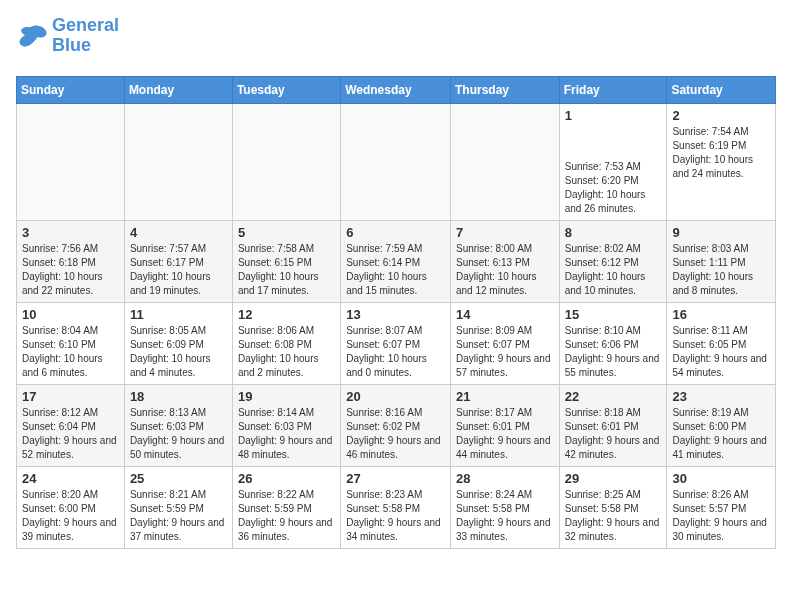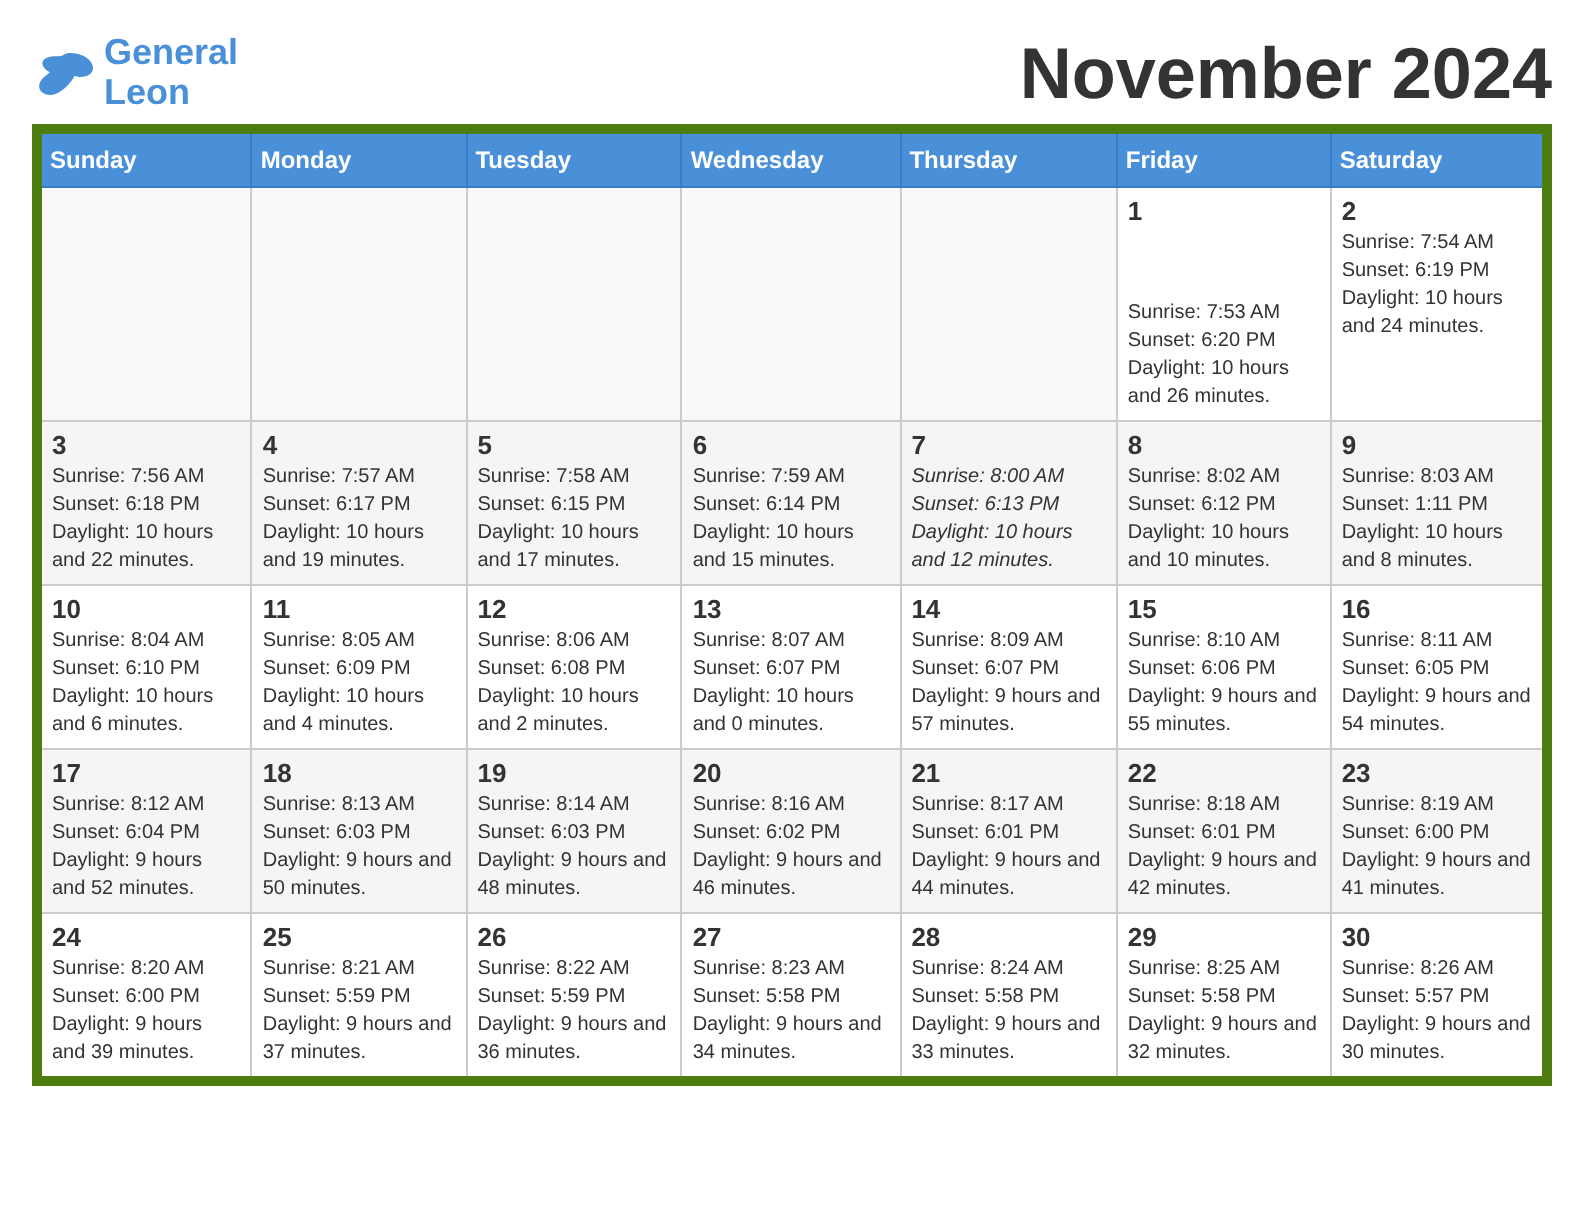--- a/index.html
+++ b/index.html
@@ -5,23 +5,23 @@
     * { box-sizing: border-box; margin: 0; padding: 0; }
     body {
       font-family: Arial, sans-serif;
       background: #fff;
       width: 792px;
       min-height: 612px;
       padding: 16px;
     }
     .header-section {
       display: flex;
-      align-items: center;
+      align-items: flex-start;
       justify-content: space-between;
-      margin-bottom: 4px;
+      margin-bottom: 20px;
     }
     .logo {
       display: flex;
       align-items: center;
       gap: 4px;
     }
     .logo-text {
       font-size: 18px;
       font-weight: bold;
       color: #333;
@@ -43,21 +43,21 @@
       color: #333;
     }
     .subtitle {
       font-size: 14px;
       color: #555;
       margin-top: 2px;
     }
     .calendar {
       width: 100%;
       border-collapse: collapse;
-      border: 5px solid #4d7c0f;
+      border: 1px solid #4d7c0f;
     }
     .calendar th {
       background: #4a90d9;
       color: #fff;
       font-size: 12px;
       font-weight: bold;
       padding: 6px 4px;
       text-align: left;
       border: 1px solid #3a7bc8;
     }
@@ -91,25 +91,24 @@
 </head>
 <body>
 
 <div class="header-section">
   <div class="logo">
     <svg class="logo-bird" viewBox="0 0 36 30">
       <path d="M18 4 C22 2, 32 4, 34 10 C36 16, 28 18, 24 16 C22 20, 18 24, 14 26 C10 28, 4 26, 4 22 C4 18, 8 16, 10 14 C6 12, 4 8, 8 6 C12 4, 16 6, 18 4Z" fill="#4a90d9"></path>
     </svg>
     <div class="logo-text">
       <div><span>General</span></div>
-      <div style="color:#4a90d9;">Leon</div>
+      <div style="color:#4a90d9;">Blue</div>
     </div>
   </div>
   <div class="title-block">
-    <div class="month-title">November 2024</div>
   </div>
 </div>
 
 <table class="calendar">
   <thead>
     <tr>
     <th>Sunday</th>
         <th>Monday</th>
         <th>Tuesday</th>
         <th>Wednesday</th>
@@ -158,21 +157,21 @@
 Daylight: 10 hours and 17 minutes.</div>
         </td>
         <td>
           <div class="day-number">6</div>
           <div class="day-info" style="white-space: pre-line;">Sunrise: 7:59 AM
 Sunset: 6:14 PM
 Daylight: 10 hours and 15 minutes.</div>
         </td>
         <td>
           <div class="day-number">7</div>
-          <div class="day-info" style="white-space: pre-line; font-style: italic;">Sunrise: 8:00 AM
+          <div class="day-info" style="white-space: pre-line;">Sunrise: 8:00 AM
 Sunset: 6:13 PM
 Daylight: 10 hours and 12 minutes.</div>
         </td>
         <td>
           <div class="day-number">8</div>
           <div class="day-info" style="white-space: pre-line;">Sunrise: 8:02 AM
 Sunset: 6:12 PM
 Daylight: 10 hours and 10 minutes.</div>
         </td>
         <td>

